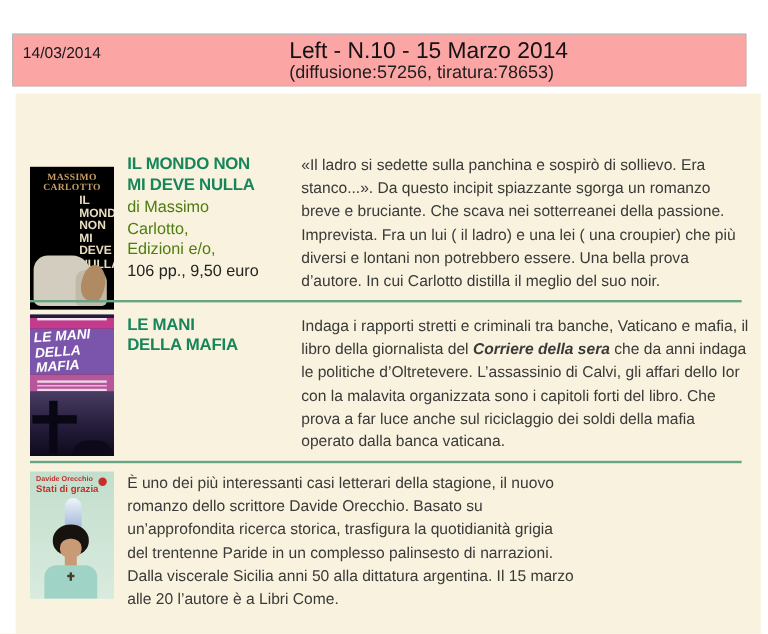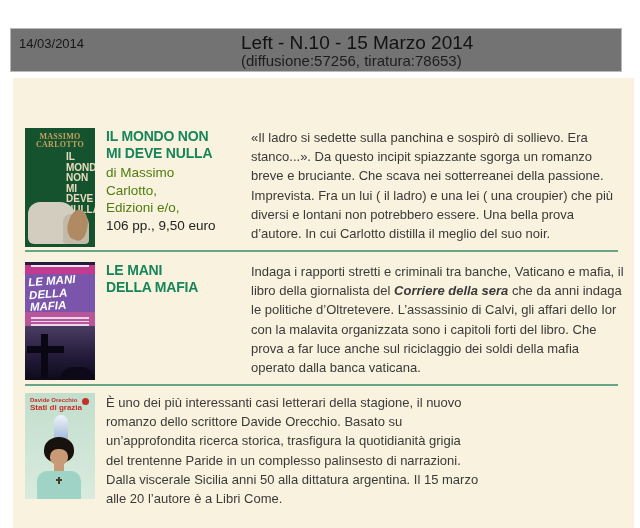--- a/index.html
+++ b/index.html
@@ -5,21 +5,21 @@
   * { margin:0; padding:0; box-sizing:border-box; }
   html,body { width:640px; height:528px; }
   body {
     position:relative; overflow:hidden; background:#ffffff;
     font-family:"Liberation Sans", sans-serif; color:#222;
   }
 
   
   .header-box {
     position:absolute; left:10px; top:28px; width:612px; height:44px;
-    background:#737373; border:1px solid #b9b9b9;
+    background:#fca5a5; border:1px solid #b9b9b9;
   }
   .press-date { position:absolute; left:8px; top:7px; font-size:13px; color:#161616; }
   .header-center { position:absolute; left:230px; top:2px; width:380px; text-align:left; }
   .masthead-title { font-size:19px; line-height:23px; color:#121212; }
   .masthead-sub { font-size:15px; line-height:13px; color:#1d1d1d; }
 
   
   .panel {
     position:absolute; left:13px; top:78px; width:621px; height:450px;
     background:#f8f2de;
@@ -47,21 +47,21 @@
     white-space:pre-line; margin-bottom:3px; letter-spacing:-0.2px;
   }
   .book-info { font-size:13.5px; color:#4d7c0f; line-height:17.5px; white-space:pre-line; }
   .book-price { font-size:13.5px; font-weight:normal; color:#232321; line-height:17.5px; white-space:pre-line; }
 
   .review { width:375px; flex:0 0 375px; font-size:13px; line-height:19.2px; color:#3a3a38; }
   .review .em { font-weight:bold; font-style:italic; }
 
   
   .cover { flex:0 0 70px; width:70px; margin-right:11px; position:relative; overflow:hidden; }
-  .cover-1 { height:119px; background:#14532d; }
+  .cover-1 { height:119px; background:#000000;margin-top:11px; }
   .c1-author {
     margin-top:5px; text-align:center; font-family:"Liberation Serif", serif;
     font-size:8px; line-height:8px; font-weight:bold; color:#c89f63;
     white-space:pre-line; letter-spacing:0.3px;
   }
   .c1-title {
     margin-top:3px; text-align:left; font-family:Liberation Sans, sans-serif;
     font-size:10px; line-height:10.5px; font-weight:bold; color:#e8ddc0; white-space:pre-line;padding-left:41px;
   }
   .c1-sofa { position:absolute; left:3px; bottom:3px; width:48px; height:42px; background:#d3cdbf; border-radius:12px 16px 6px 6px; }

